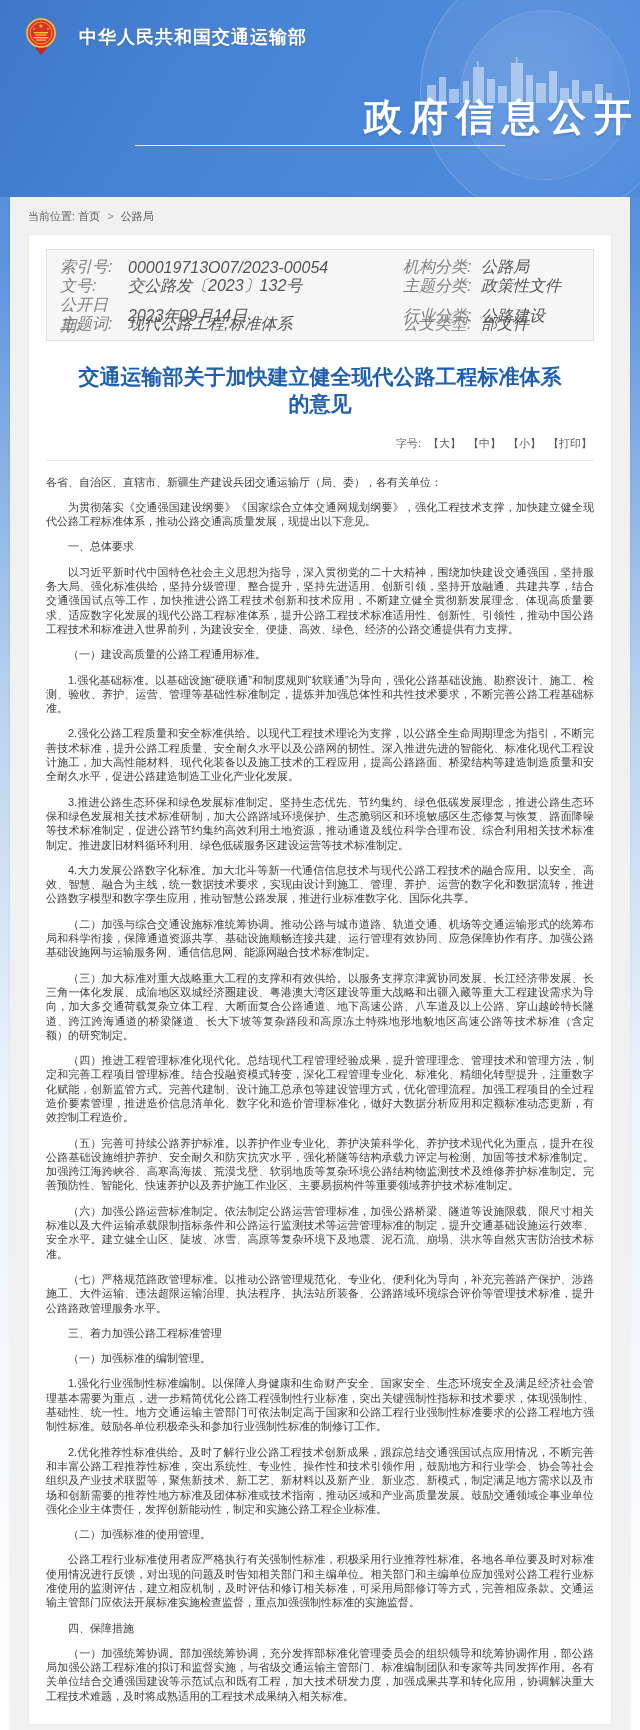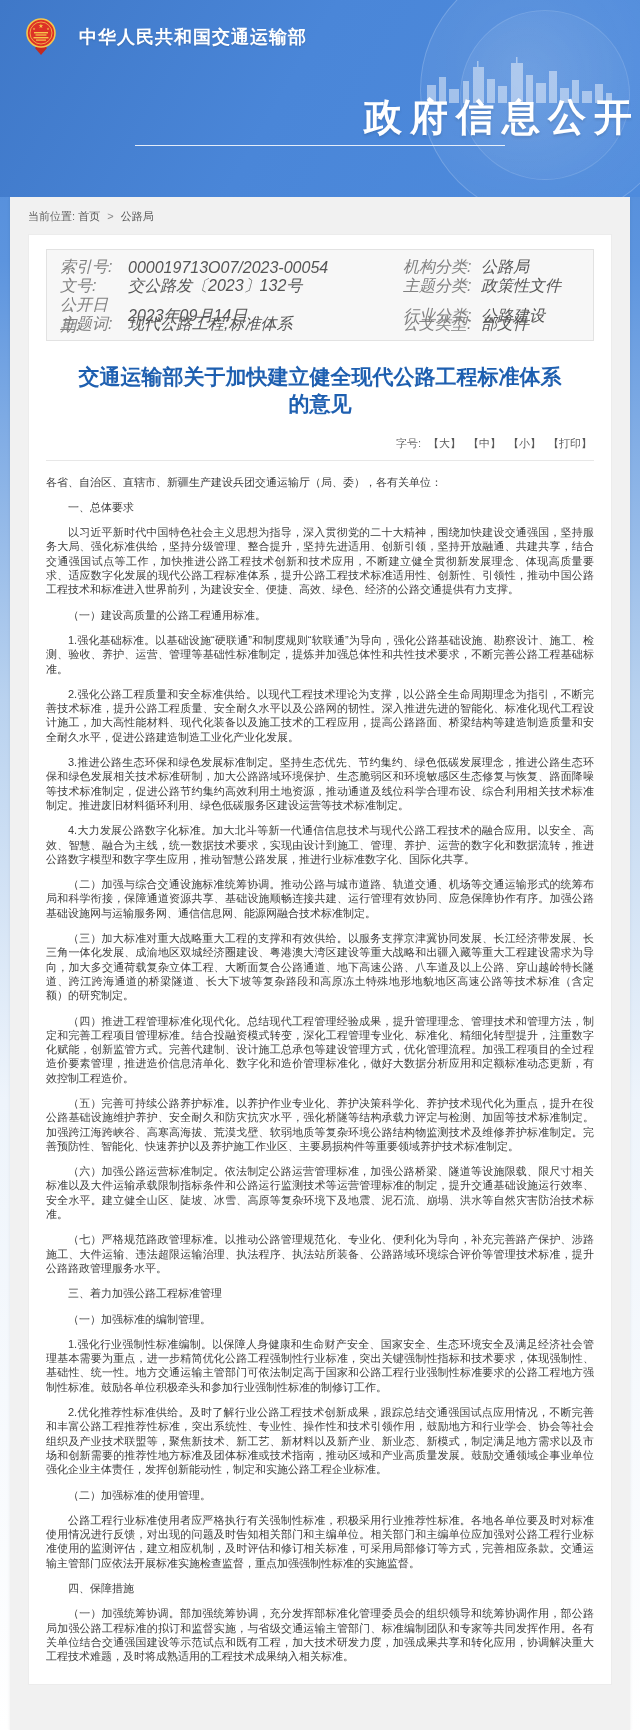--- a/index.html
+++ b/index.html
@@ -232,20 +232,21 @@
       <span>字号:</span>
       <span class="tool-btn">【大】</span>
       <span class="tool-btn">【中】</span>
       <span class="tool-btn">【小】</span>
       <span class="tool-btn">【打印】</span>
     </div>
 
     <article class="article">
 
     <p class="para p-plain">各省、自治区、直辖市、新疆生产建设兵团交通运输厅（局、委），各有关单位：</p>
+        <p class="para p-indent">为贯彻落实《交通强国建设纲要》《国家综合立体交通网规划纲要》，强化工程技术支撑，加快建立健全现代公路工程标准体系，推动公路交通高质量发展，现提出以下意见。</p>
         <p class="para p-indent">一、总体要求</p>
         <p class="para p-indent">以习近平新时代中国特色社会主义思想为指导，深入贯彻党的二十大精神，围绕加快建设交通强国，坚持服务大局、强化标准供给，坚持分级管理、整合提升，坚持先进适用、创新引领，坚持开放融通、共建共享，结合交通强国试点等工作，加快推进公路工程技术创新和技术应用，不断建立健全贯彻新发展理念、体现高质量要求、适应数字化发展的现代公路工程标准体系，提升公路工程技术标准适用性、创新性、引领性，推动中国公路工程技术和标准进入世界前列，为建设安全、便捷、高效、绿色、经济的公路交通提供有力支撑。</p>
         <p class="para p-indent">（一）建设高质量的公路工程通用标准。</p>
         <p class="para p-indent">1.强化基础标准。以基础设施“硬联通”和制度规则“软联通”为导向，强化公路基础设施、勘察设计、施工、检测、验收、养护、运营、管理等基础性标准制定，提炼并加强总体性和共性技术要求，不断完善公路工程基础标准。</p>
         <p class="para p-indent">2.强化公路工程质量和安全标准供给。以现代工程技术理论为支撑，以公路全生命周期理念为指引，不断完善技术标准，提升公路工程质量、安全耐久水平以及公路网的韧性。深入推进先进的智能化、标准化现代工程设计施工，加大高性能材料、现代化装备以及施工技术的工程应用，提高公路路面、桥梁结构等建造制造质量和安全耐久水平，促进公路建造制造工业化产业化发展。</p>
         <p class="para p-indent">3.推进公路生态环保和绿色发展标准制定。坚持生态优先、节约集约、绿色低碳发展理念，推进公路生态环保和绿色发展相关技术标准研制，加大公路路域环境保护、生态脆弱区和环境敏感区生态修复与恢复、路面降噪等技术标准制定，促进公路节约集约高效利用土地资源，推动通道及线位科学合理布设、综合利用相关技术标准制定。推进废旧材料循环利用、绿色低碳服务区建设运营等技术标准制定。</p>
         <p class="para p-indent">4.大力发展公路数字化标准。加大北斗等新一代通信信息技术与现代公路工程技术的融合应用。以安全、高效、智慧、融合为主线，统一数据技术要求，实现由设计到施工、管理、养护、运营的数字化和数据流转，推进公路数字模型和数字孪生应用，推动智慧公路发展，推进行业标准数字化、国际化共享。</p>
         <p class="para p-indent">（二）加强与综合交通设施标准统筹协调。推动公路与城市道路、轨道交通、机场等交通运输形式的统筹布局和科学衔接，保障通道资源共享、基础设施顺畅连接共建、运行管理有效协同、应急保障协作有序。加强公路基础设施网与运输服务网、通信信息网、能源网融合技术标准制定。</p>
         <p class="para p-indent">（三）加大标准对重大战略重大工程的支撑和有效供给。以服务支撑京津冀协同发展、长江经济带发展、长三角一体化发展、成渝地区双城经济圈建设、粤港澳大湾区建设等重大战略和出疆入藏等重大工程建设需求为导向，加大多交通荷载复杂立体工程、大断面复合公路通道、地下高速公路、八车道及以上公路、穿山越岭特长隧道、跨江跨海通道的桥梁隧道、长大下坡等复杂路段和高原冻土特殊地形地貌地区高速公路等技术标准（含定额）的研究制定。</p>
         <p class="para p-indent">（四）推进工程管理标准化现代化。总结现代工程管理经验成果，提升管理理念、管理技术和管理方法，制定和完善工程项目管理标准。结合投融资模式转变，深化工程管理专业化、标准化、精细化转型提升，注重数字化赋能，创新监管方式。完善代建制、设计施工总承包等建设管理方式，优化管理流程。加强工程项目的全过程造价要素管理，推进造价信息清单化、数字化和造价管理标准化，做好大数据分析应用和定额标准动态更新，有效控制工程造价。</p>

